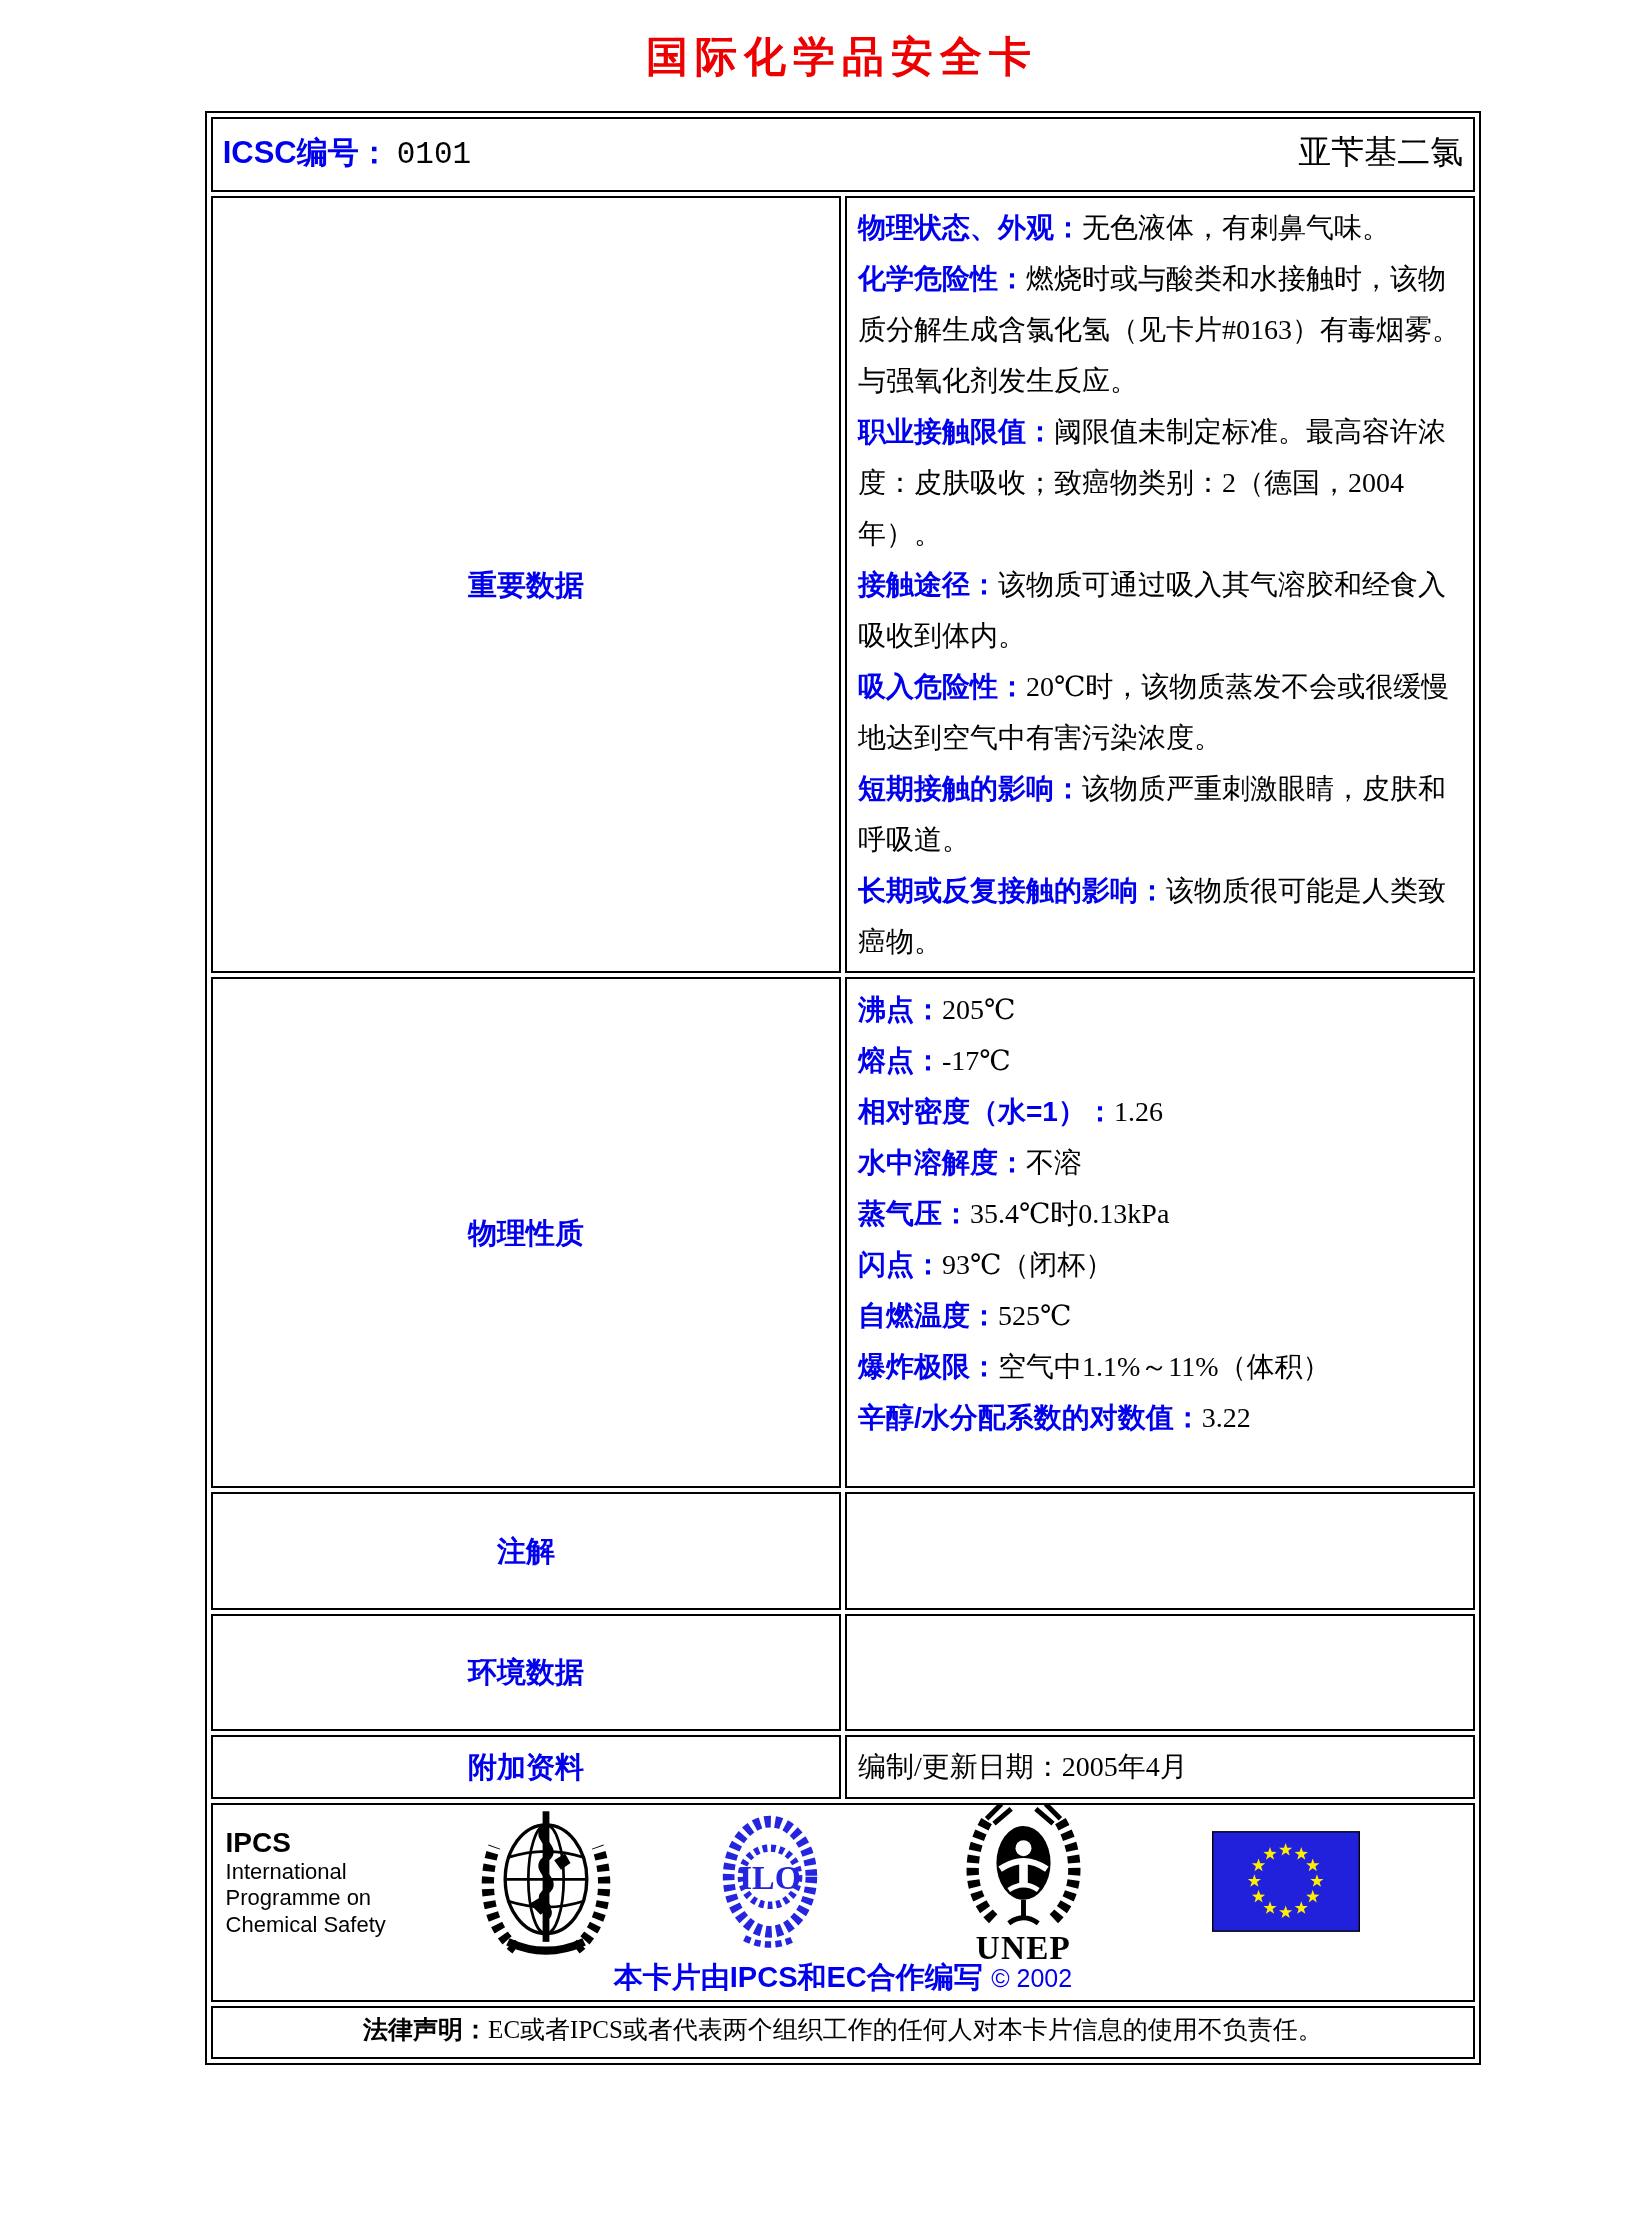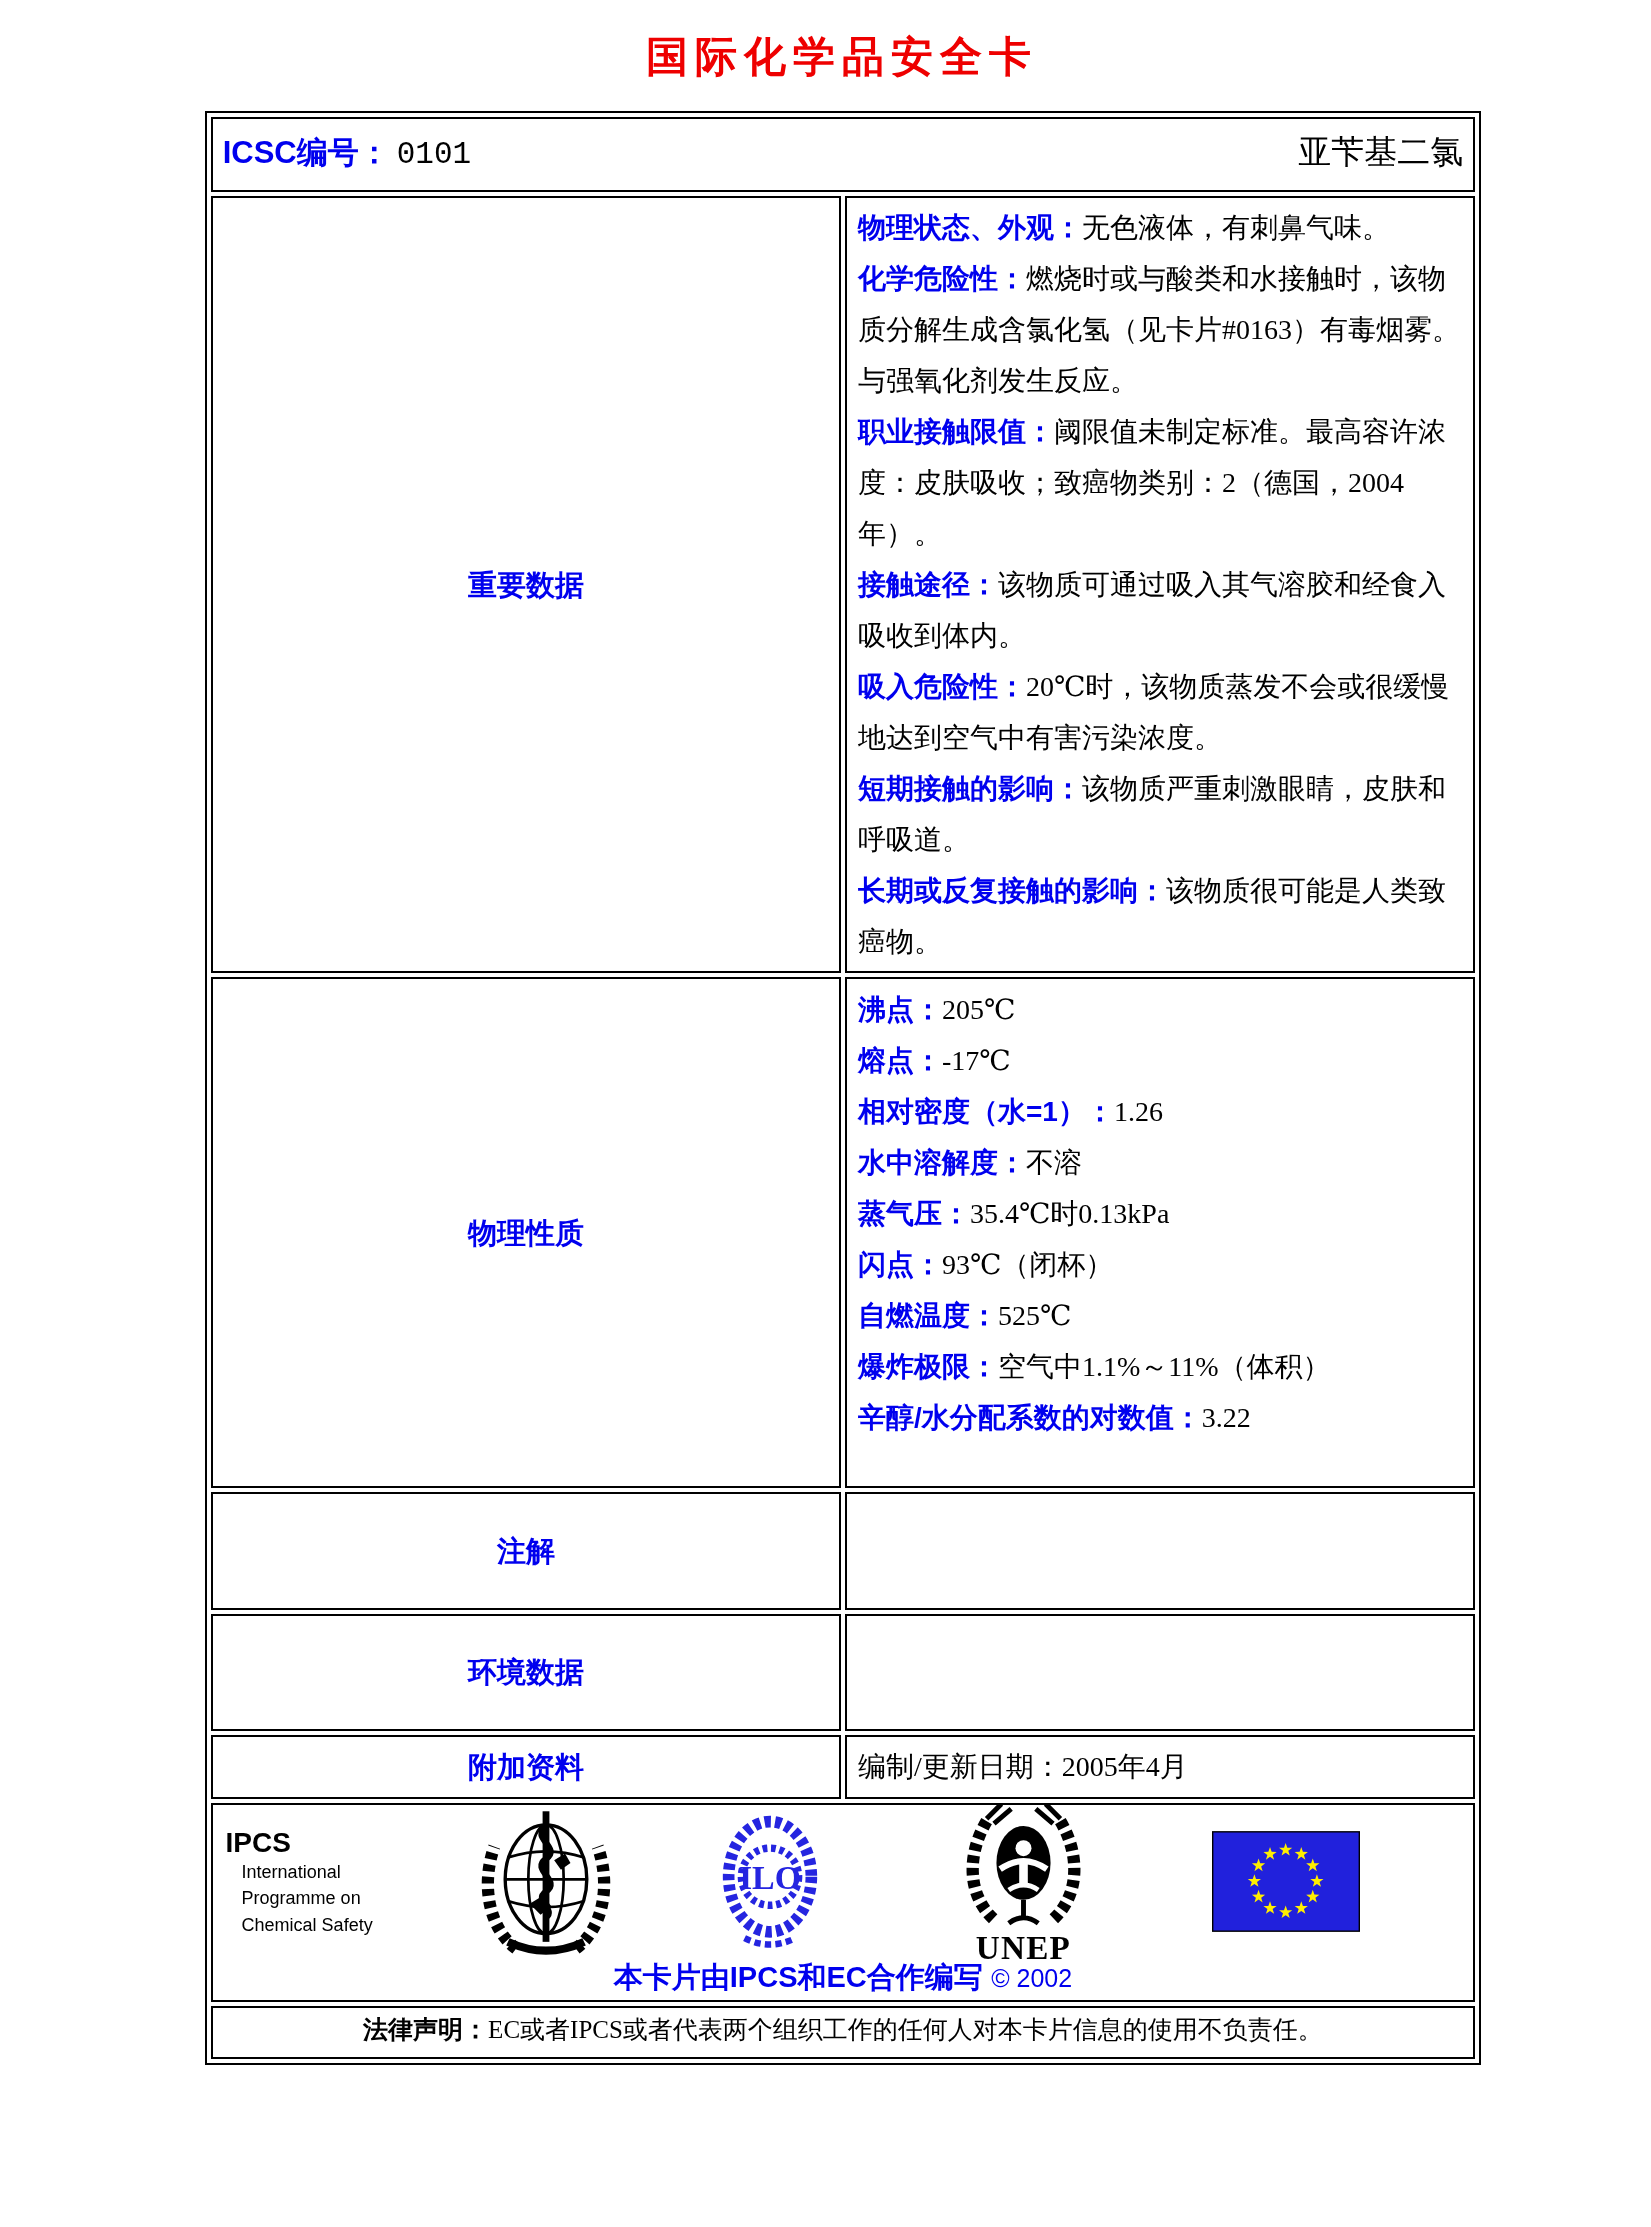--- a/index.html
+++ b/index.html
@@ -106,23 +106,22 @@
     margin-left: 5.6px;
     width: 188px;
     font-family: "Liberation Sans", "DejaVu Sans", sans-serif;
   }
   .ipcs-acronym {
     font-weight: bold;
     font-size: 28px;
     line-height: 33px;
   }
   .ipcs-line {
-    font-size: 18px;
+    font-size: 22px;
     line-height: 26.5px;
-    margin-left: 16px;
   }
   .logo-who  { margin-left: 64px; }
   .logo-ilo  { margin-left: 103px; }
   .logo-unep { margin-left: 139px; }
   .logo-eu   { margin-left: 127px; }
   .copy-line {
     text-align: center;
     font-family: "Liberation Sans", "DejaVu Sans", sans-serif;
     font-weight: bold;
     font-size: 29px;

